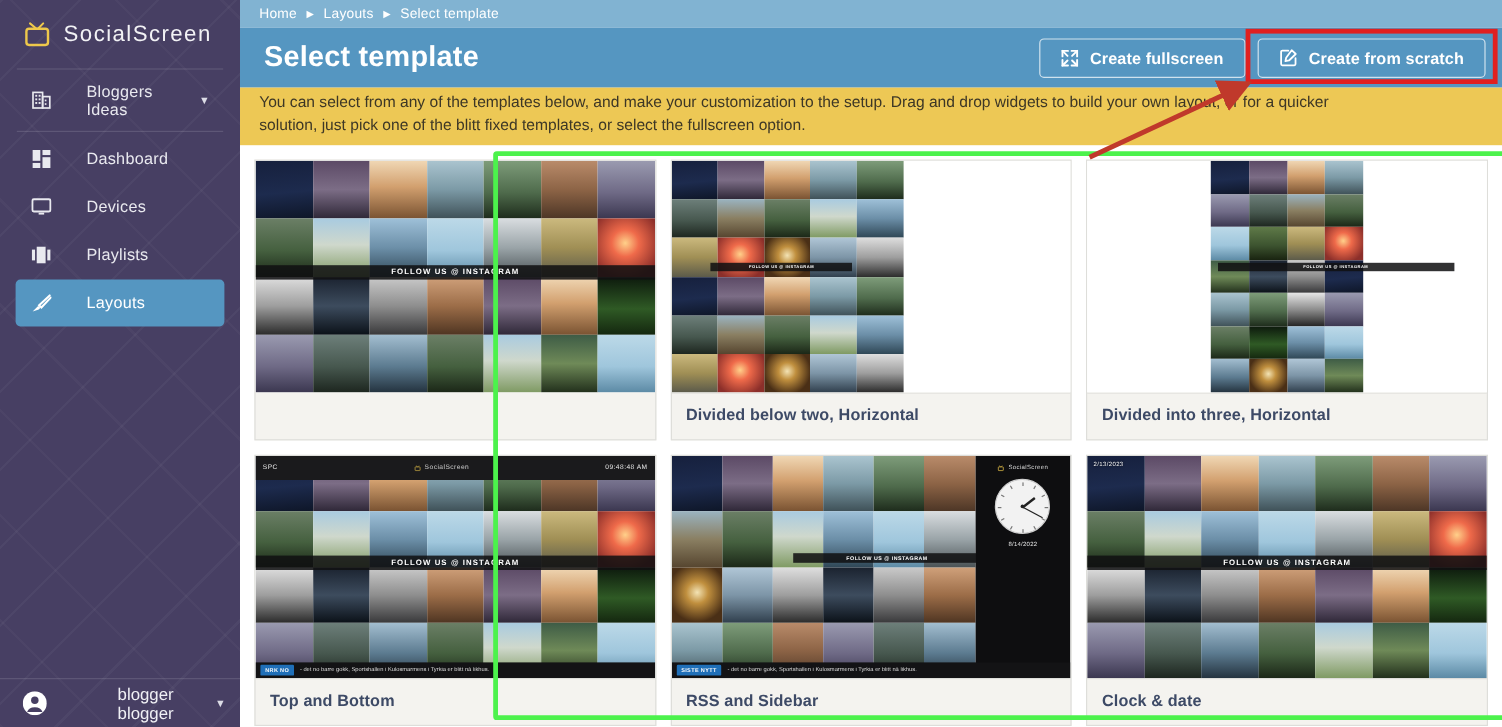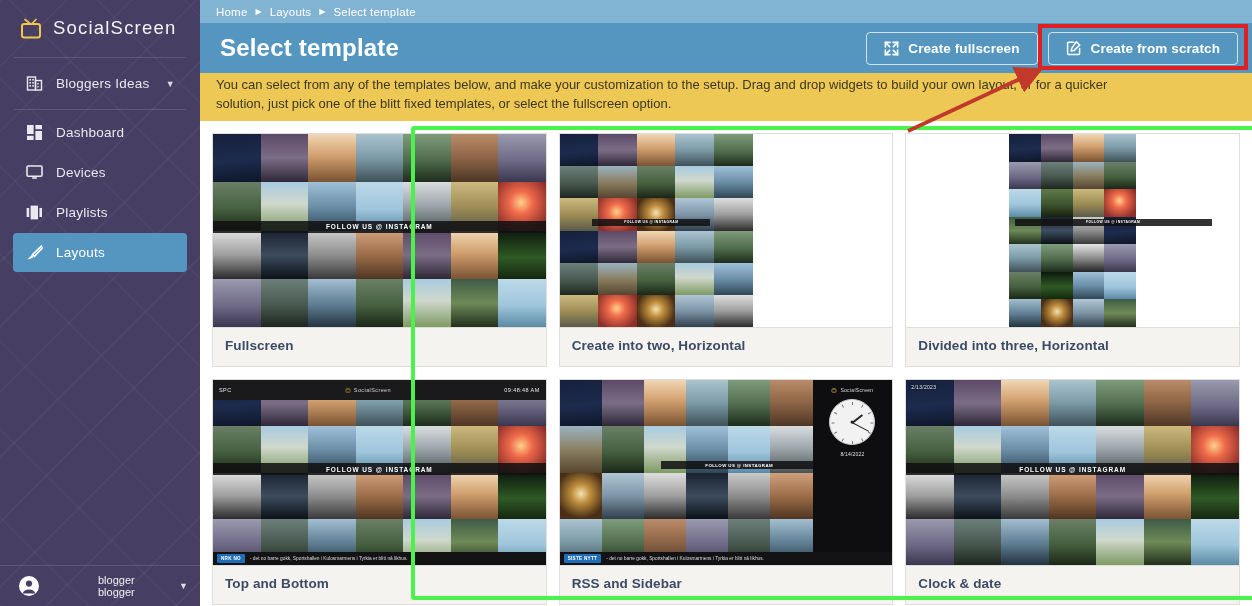--- a/index.html
+++ b/index.html
@@ -37,41 +37,41 @@
     color: #f2f2f5; font-size: 18.5px; letter-spacing: 1.2px;
     font-weight: 500;
   }
   .sb-sep {
     position: relative; z-index: 2;
     height: 1px; margin: 1px 14px 0 14px;
     background: rgba(255,255,255,.13);
   }
   .nav { position: relative; z-index: 2; padding-top: 2px; }
   .nav-item {
-    display: flex; align-items: center; gap: 12px;
+    display: flex; align-items: center; gap: 28px;
     height: 39px; margin: 1px 13px; padding-left: 12px;
     border-radius: 4px; cursor: pointer;
     color: #e9e9ef; font-size: 13.5px; letter-spacing: .25px;
   }
   .nav-item.active { background: #5596c1; color: #ffffff; }
   .nav-item .ico { width: 19px; height: 19px; flex: 0 0 19px; display: flex; align-items: center; justify-content: center; }
   .nav-item .ico svg { display: block; }
   .nav-label { flex: 1 1 auto; }
   .caret { font-size: 9px; color: #dcdce6; margin-right: 12px; }
 
   .user-box {
     position: absolute; left: 0; bottom: 0; z-index: 3;
     width: 200px; height: 41px;
     display: flex; align-items: center; gap: 11px;
     padding-left: 19px;
     border-top: 1px solid rgba(255,255,255,.12);
     cursor: pointer;
   }
   .user-box .avatar { width: 20px; height: 20px; flex: 0 0 20px; }
-  .user-name { color: #f0f0f5; font-size: 11px; flex: 1 1 auto; padding-left: 48px; }
+  .user-name { color: #f0f0f5; font-size: 14px; flex: 1 1 auto; padding-left: 48px; }
 
   
   .main { flex: 1 1 auto; position: relative; background: #ffffff; height: 606px; overflow: hidden; }
 
   .crumbbar {
     height: 23px; background: #81b3d2;
     display: flex; align-items: center; gap: 8px;
     padding-left: 16px;
   }
   .crumb { color: #ffffff; font-size: 11.5px; letter-spacing: .2px; cursor: pointer; }
@@ -386,21 +386,20 @@
                 <div class="tile" style="background: linear-gradient(rgb(154, 154, 176) 0%, rgb(111, 106, 134) 55%, rgb(59, 55, 80) 100%);"></div>
                 <div class="tile" style="background: linear-gradient(rgb(109, 127, 122) 0%, rgb(71, 88, 79) 55%, rgb(29, 38, 31) 100%);"></div>
                 <div class="tile" style="background: linear-gradient(rgb(163, 190, 208) 0%, rgb(92, 123, 144) 55%, rgb(36, 51, 63) 100%);"></div>
                 <div class="tile" style="background: linear-gradient(rgb(107, 127, 102) 0%, rgb(69, 96, 63) 55%, rgb(27, 39, 23) 100%);"></div>
                 <div class="tile" style="background: linear-gradient(rgb(169, 203, 224) 0%, rgb(207, 216, 204) 45%, rgb(127, 154, 99) 100%);"></div>
                 <div class="tile" style="background: linear-gradient(rgb(62, 92, 70) 0%, rgb(111, 138, 88) 50%, rgb(34, 48, 28) 100%);"></div>
                 <div class="tile" style="background: linear-gradient(rgb(188, 217, 232) 0%, rgb(159, 198, 220) 55%, rgb(92, 138, 165) 100%);"></div>
               </div>
             <div class="insta-bar big" style="top:45%;">FOLLOW US @ INSTAGRAM</div>
           </div>
-          <div class="card-label">Fullscreen</div>
         </div>
 
         <div class="card">
           <div class="card-preview">
             <div class="half-wrap">
               <div class="half-left" style="position:relative;">
                 <div class="mosaic c5" id="m2">
                     <div class="tile" style="background: linear-gradient(175deg, rgb(22, 32, 61) 0%, rgb(29, 43, 78) 55%, rgb(14, 22, 40) 100%);"></div>
                     <div class="tile" style="background: linear-gradient(rgb(92, 74, 102) 0%, rgb(124, 109, 134) 50%, rgb(47, 40, 56) 100%);"></div>
                     <div class="tile" style="background: linear-gradient(rgb(240, 215, 180) 0%, rgb(210, 160, 111) 45%, rgb(122, 83, 50) 100%);"></div>
@@ -430,21 +429,21 @@
                     <div class="tile" style="background: radial-gradient(circle at 48% 42%, rgb(255, 208, 138) 0%, rgb(239, 106, 74) 30%, rgb(140, 47, 42) 80%);"></div>
                     <div class="tile" style="background: radial-gradient(circle at 50% 45%, rgb(243, 227, 180) 0%, rgb(192, 143, 62) 28%, rgb(74, 47, 22) 75%);"></div>
                     <div class="tile" style="background: linear-gradient(rgb(176, 198, 214) 0%, rgb(125, 149, 167) 50%, rgb(48, 63, 77) 100%);"></div>
                     <div class="tile" style="background: linear-gradient(rgb(222, 222, 222) 0%, rgb(158, 158, 158) 50%, rgb(43, 43, 43) 100%);"></div>
                   </div>
                 <div class="insta-bar sm" style="top:44%;left:17%;right:22%;">FOLLOW US @ INSTAGRAM</div>
               </div>
               <div class="half-blank"></div>
             </div>
           </div>
-          <div class="card-label">Create into two, Horizontal</div>
+          <div class="card-label">Divided below two, Horizontal</div>
         </div>
 
         <div class="card">
           <div class="card-preview">
             <div class="third-wrap">
               <div class="third-blank"></div>
               <div class="third-mid" style="position:relative;">
                 <div class="mosaic c4" id="m3">
                     <div class="tile" style="background: linear-gradient(175deg, rgb(22, 32, 61) 0%, rgb(29, 43, 78) 55%, rgb(14, 22, 40) 100%);"></div>
                     <div class="tile" style="background: linear-gradient(rgb(92, 74, 102) 0%, rgb(124, 109, 134) 50%, rgb(47, 40, 56) 100%);"></div>

